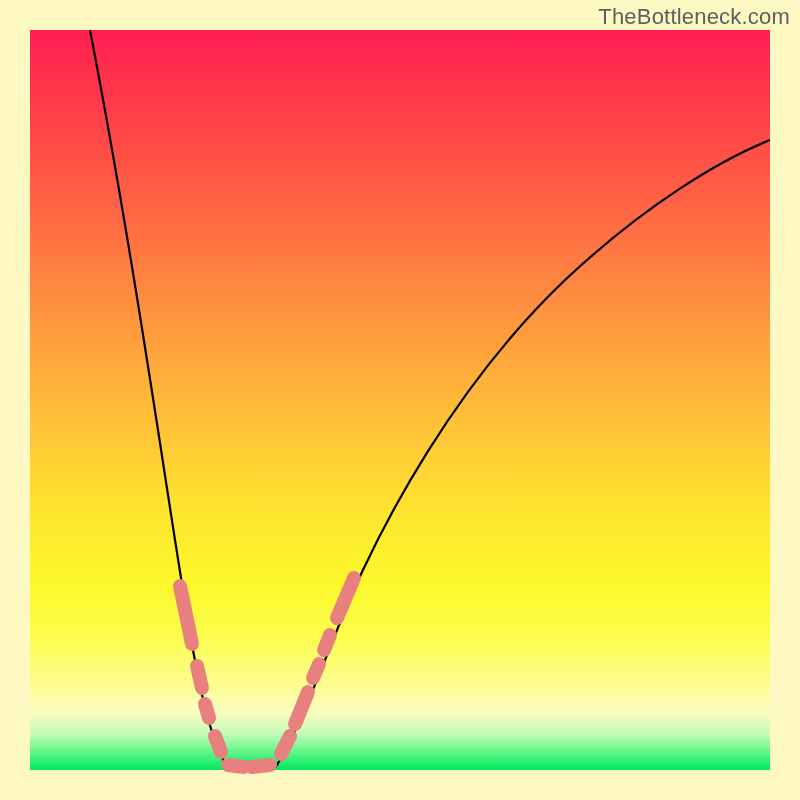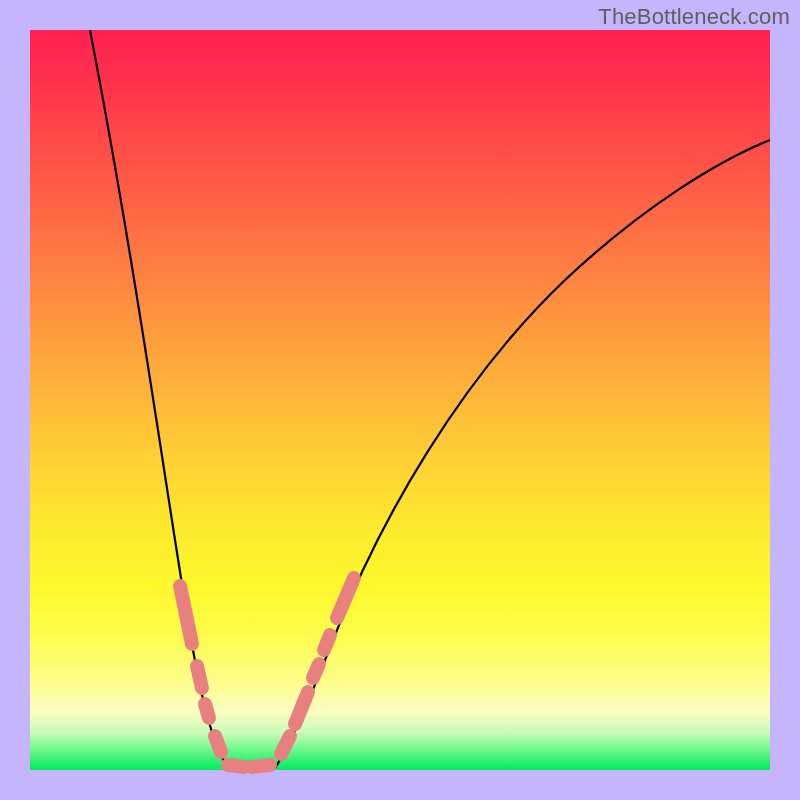--- a/index.html
+++ b/index.html
@@ -10,21 +10,21 @@
     overflow: hidden;
     background: #000;
     font-family: Arial, Helvetica, sans-serif;
   }
   .frame {
     position: absolute;
     top: 0;
     left: 0;
     width: 800px;
     height: 800px;
-    background: #c4b5fd;
+    background: #fef9c3;
   }
   .plot-area {
     position: absolute;
     top: 30px;
     left: 30px;
     width: 740px;
     height: 740px;
     background: linear-gradient(
       to bottom,
       #ff1f52 0%,

